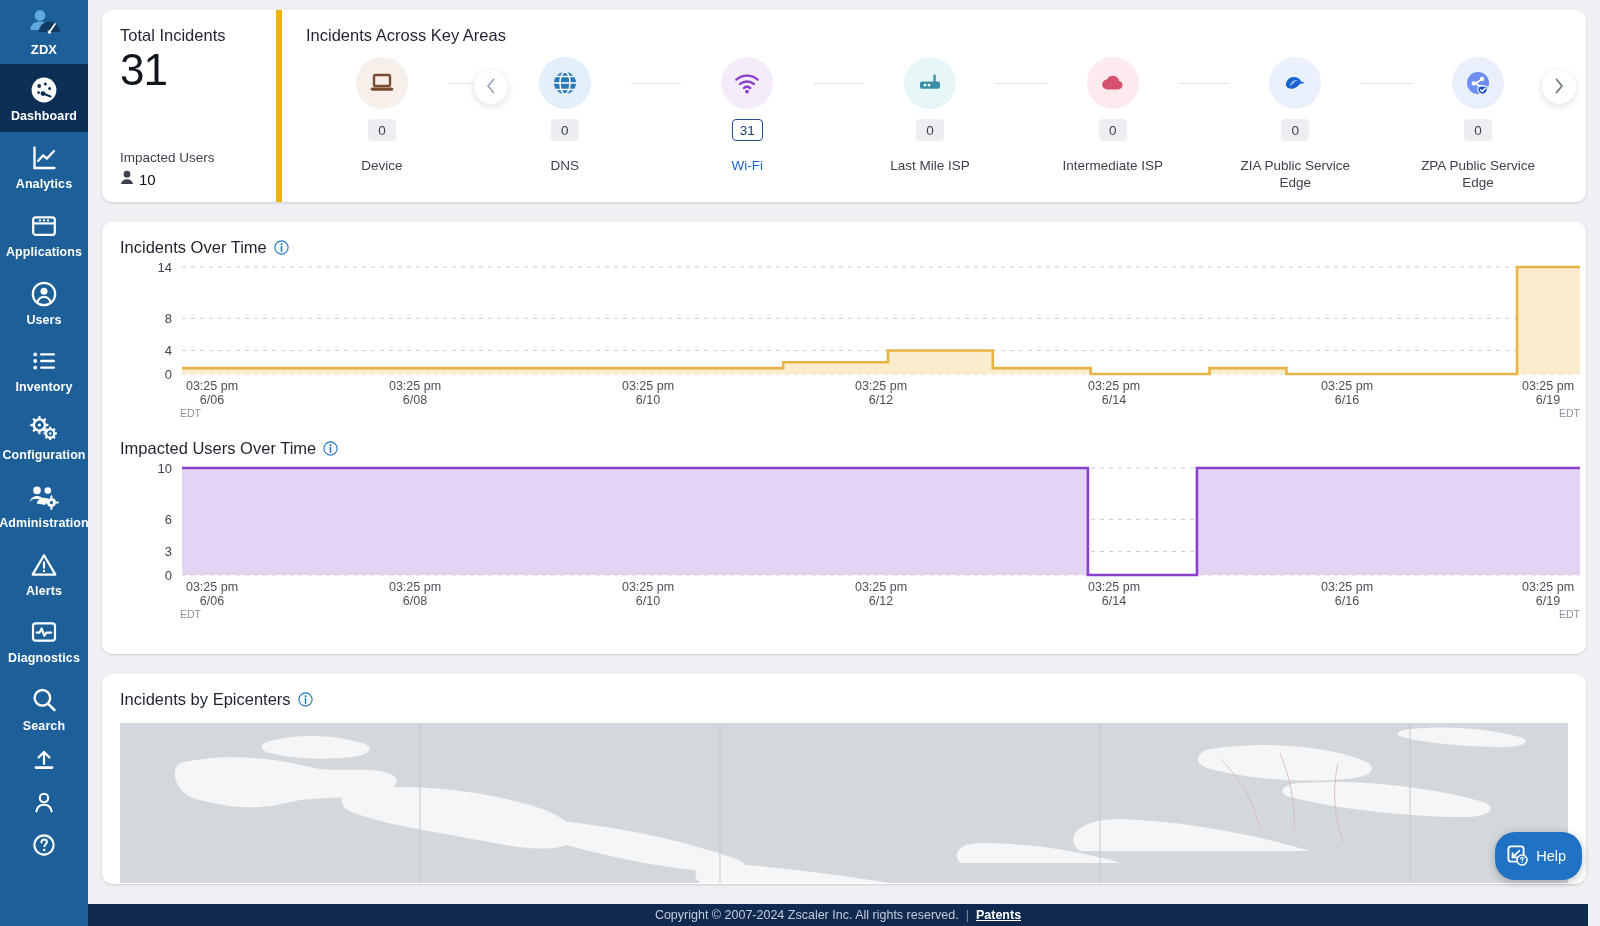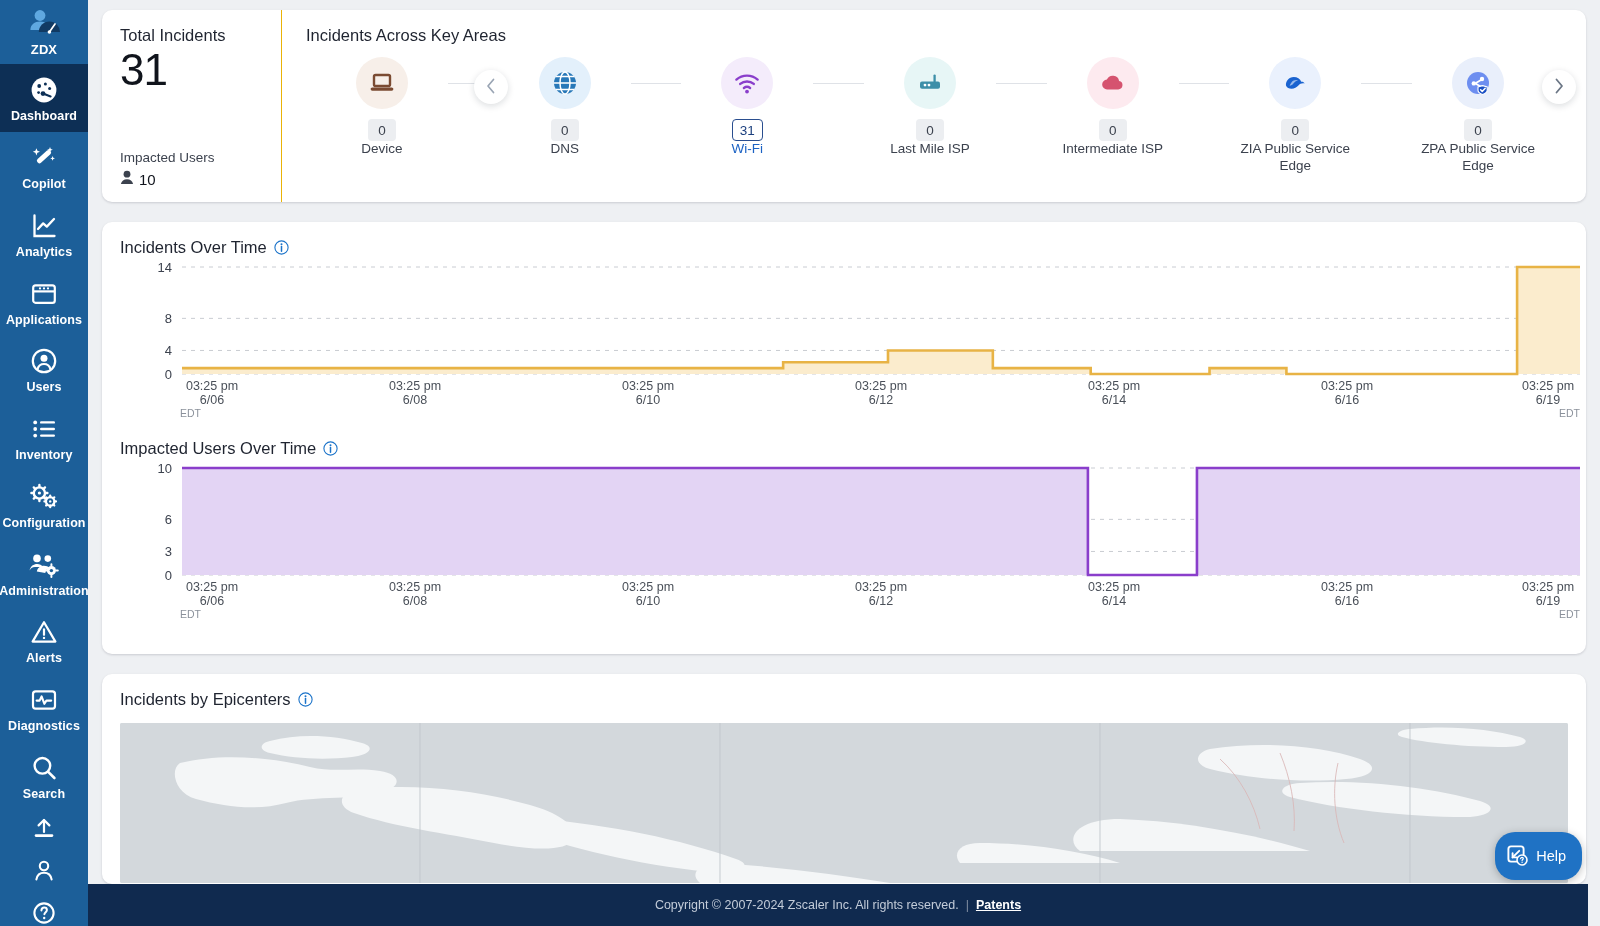--- a/index.html
+++ b/index.html
@@ -38,40 +38,40 @@
     padding: 10px 14px 0 14px;
     overflow: hidden;
   }
   .card {
     background: #fff; border-radius: 10px;
     box-shadow: 0 1px 3px rgba(16,24,40,.10), 0 1px 2px rgba(16,24,40,.06);
   }
 
   
   .summary { display: flex; height: 192px; margin-bottom: 20px; }
-  .sum-left { width: 180px; flex: 0 0 180px; padding: 16px 0 14px 18px; border-right: 1px solid #eab308;
+  .sum-left { width: 180px; flex: 0 0 180px; padding: 16px 0 14px 18px; border-right: 6px solid #eab308;
               display:flex; flex-direction:column; }
   .sum-title { font-size: 16.5px; color: #1f2430; }
   .sum-value { font-size: 44px; font-weight: 400; color: #10141c; line-height: 1.05; margin-top: 2px; letter-spacing: -1px;}
   .sum-sub-wrap { margin-top: auto; }
   .sum-sub-label { font-size: 13.5px; color: #3c424e; }
   .sum-sub-val { display:flex; align-items:center; gap:5px; margin-top: 5px; font-size: 15px; color:#10141c;}
 
   .sum-right { flex: 1; padding: 16px 0 0 0; position: relative; }
   .keyareas-title { font-size: 16.5px; color: #1f2430; padding-left: 24px; }
   .ka-row { display:flex; align-items:flex-start; margin-top: 12px; padding: 0 42px 0 34px; }
   .ka-item { width: 132px; flex:0 0 132px; display:flex; flex-direction:column; align-items:center; cursor:pointer; }
   .ka-circle { width: 52px; height: 52px; border-radius: 50%; display:flex; align-items:center; justify-content:center; }
   .ka-count {
     margin-top: 10px; min-width: 28px; height: 22px; padding: 0 7px;
     border-radius: 4px; background: #eceef1; color: #3c424e;
     font-size: 13.5px; display:flex; align-items:center; justify-content:center;
   }
   .ka-count.hot { background:#fff; border: 1px solid #2a4e8f; color:#1b3f7e; font-weight:500;}
-  .ka-name { margin-top: 0; font-size: 13.5px; color:#3c424e; text-align:center; line-height:1.25; }
+  .ka-name { margin-top: 17px; font-size: 13.5px; color:#3c424e; text-align:center; line-height:1.25; }
   .ka-name.hot { color:#1b62c4; }
   .ka-conn { flex:1; height: 1px; background:#dfe2e7; margin-top: 26px; min-width: 26px; }
   .nav-arrow {
     position:absolute; top:60px; width: 34px; height: 34px; border-radius:50%;
     background:#fff; box-shadow: 0 2px 7px rgba(16,24,40,.15);
     display:flex; align-items:center; justify-content:center; cursor:pointer;
     color:#9aa5b4; font-size: 15px; z-index: 4;
   }
   .nav-arrow.left { left: 192px; }
   .nav-arrow.right { right: 10px; }
@@ -85,21 +85,21 @@
   .ax-lab { font-size: 12.5px; fill: #4a5059; font-family:"Liberation Sans", sans-serif; }
   .ax-tz { font-size: 10.5px; fill: #8b919b; font-family:"Liberation Sans", sans-serif; }
   .y-lab { font-size: 13px; fill: #3c424e; font-family:"Liberation Sans", sans-serif; }
 
   
   .mapcard { padding: 16px 18px 0 18px; height: 210px; overflow:hidden; }
   .mapbox { margin-top: 14px; height: 160px; background:#d3d8dc; position:relative; overflow:hidden; border-radius:2px;}
 
   
   .footer {
-    position:absolute; left: 88px; right: 12px; bottom: 0; height: 42px;
+    position:absolute; left: 88px; right: 12px; bottom: 0; height: 22px;
     background: #102a4f; color:#c3ccd9; display:flex; align-items:center; justify-content:center;
     font-size: 12.5px; gap: 7px;
   }
   .footer .pat { color:#ffffff; font-weight:700; cursor:pointer; }
   .footer .sep { color:#7f8ca0; }
 
   .help-btn {
     position: absolute; right: 18px; bottom: 46px;
     background:#1f72c4; color:#fff; border-radius: 20px; height: 48px;
     padding: 0 16px 0 11px; display:flex; align-items:center; gap:8px;
@@ -133,31 +133,20 @@
           <circle cx="15.4" cy="8.1" r="1.5" fill="#0d2f55"></circle>
           <circle cx="19.6" cy="12.4" r="1.5" fill="#0d2f55"></circle>
           <circle cx="8.6" cy="16.6" r="1.4" fill="#0d2f55"></circle>
           <path d="M13 17.5 20.6 20.4" stroke="#0d2f55" stroke-width="2.1" stroke-linecap="round"></path>
           <circle cx="13" cy="17.6" r="2.4" fill="#0d2f55"></circle>
         </svg>
       </span>
       <span class="sb-label">Dashboard</span>
     </div>
 
-    <div class="sb-item">
-      <span class="sb-ico">
-        <svg width="28" height="28" viewBox="0 0 28 28">
-          <rect x="6" y="16.5" width="17" height="5" rx="2.2" transform="rotate(-42 6 16.5)" fill="#fff"></rect>
-          <path d="M6.4 4.2l1 2.6 2.6 1-2.6 1-1 2.6-1-2.6-2.6-1 2.6-1z" fill="#fff"></path>
-          <path d="M20 3l.8 2 2 .8-2 .8-.8 2-.8-2-2-.8 2-.8z" fill="#fff"></path>
-          <path d="M22.6 12l.7 1.7 1.7.7-1.7.7-.7 1.7-.7-1.7-1.7-.7 1.7-.7z" fill="#fff"></path>
-        </svg>
-      </span>
-      <span class="sb-label">Copilot</span>
-    </div>
 
     <div class="sb-item">
       <span class="sb-ico">
         <svg width="28" height="28" viewBox="0 0 28 28">
           <path d="M4.5 3.5v20.5h20" stroke="#fff" stroke-width="2.3" fill="none" stroke-linecap="round"></path>
           <path d="M8 17l5.2-5.6 3.6 3.2L24 7" stroke="#fff" stroke-width="2.3" fill="none" stroke-linecap="round" stroke-linejoin="round"></path>
         </svg>
       </span>
       <span class="sb-label">Analytics</span>
     </div>

